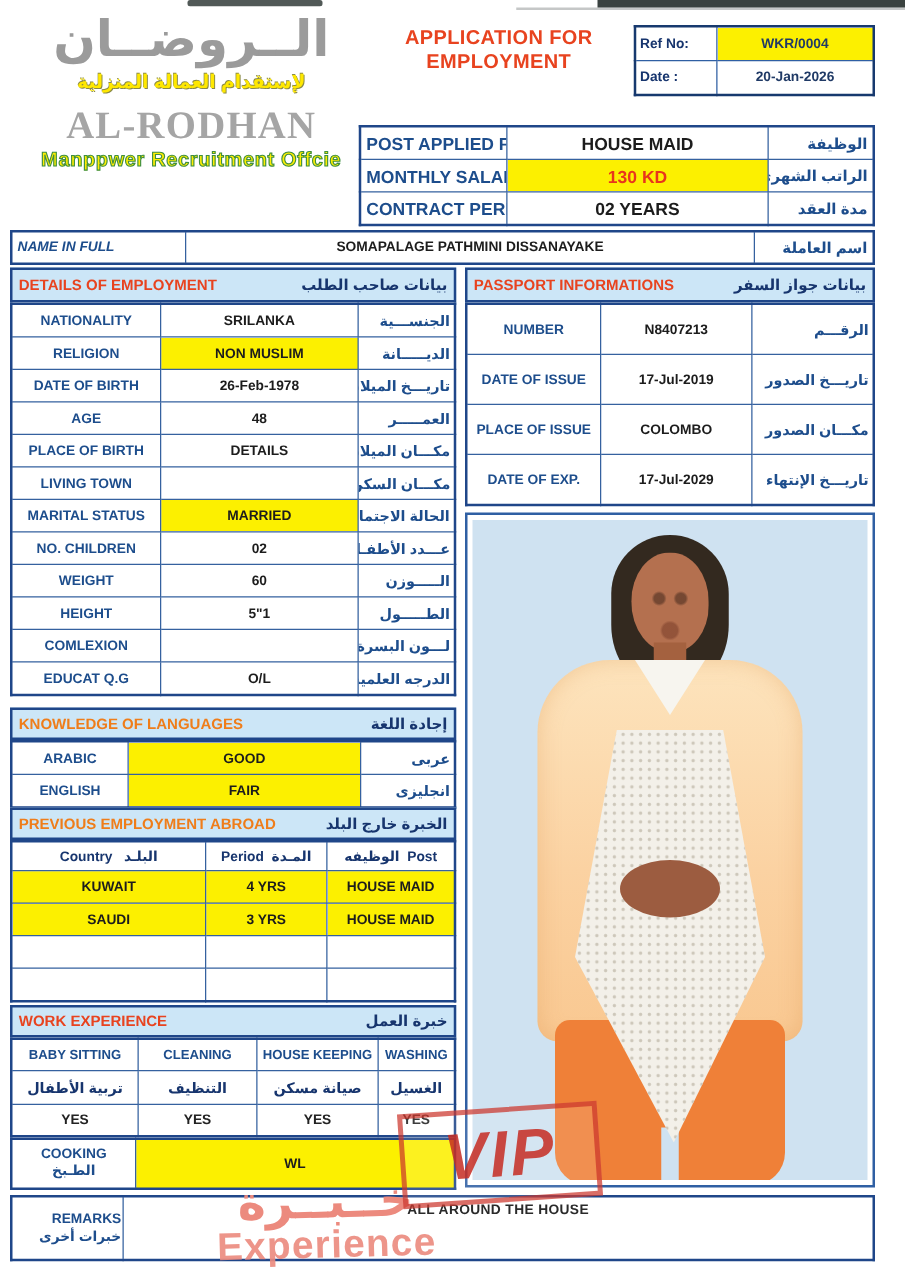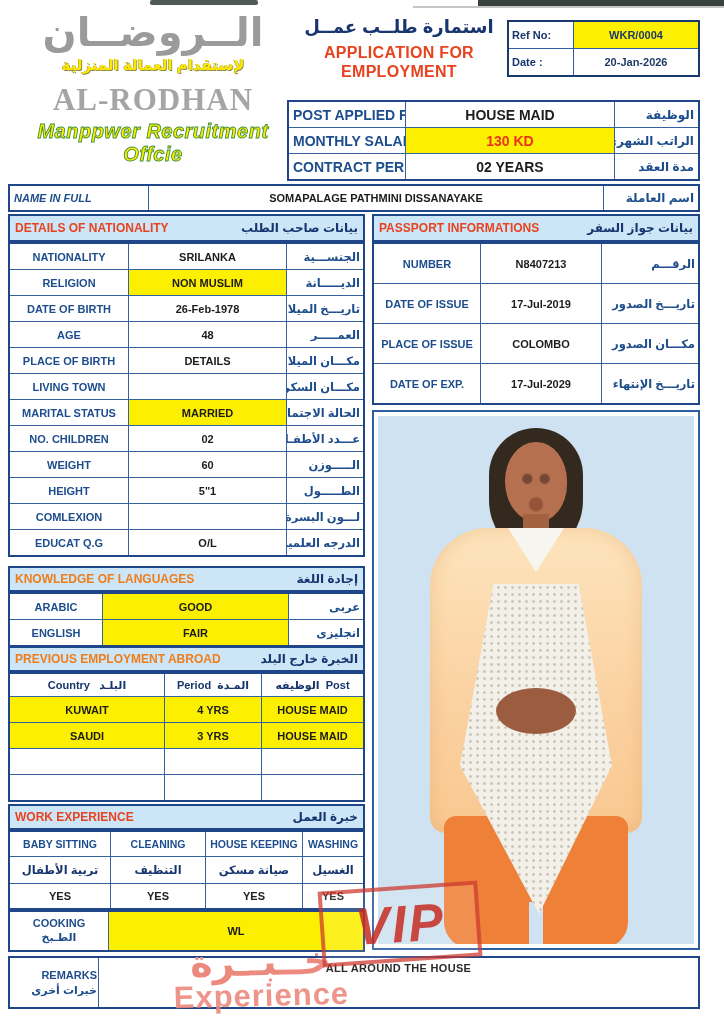--- a/index.html
+++ b/index.html
@@ -10,21 +10,21 @@
   .smudge{position:absolute;background:#17211f;}
   .smudge.s1{left:150px;top:0;width:108px;height:5px;opacity:.75;border-radius:2px;}
   .smudge.s2{left:478px;top:0;width:246px;height:6px;opacity:.85;}
   .smudge.s3{left:413px;top:6px;width:311px;height:2px;opacity:.25;}
 
   
   .logo{position:absolute;left:14px;top:10px;width:278px;text-align:center;}
   .logo .ar-main{font-size:40px;line-height:1.1;font-weight:bold;color:#9b9b9b;direction:rtl;letter-spacing:-1px;}
   .logo .ar-sub{font-size:15px;font-weight:bold;color:#ffe800;text-shadow:0.8px 0.8px 0 #8a8a46,-0.5px -0.5px 0 #8a8a46;direction:rtl;margin-top:2px;}
   .logo .en-main{font-family:"Liberation Serif","DejaVu Serif",serif;font-size:31px;font-weight:bold;color:#a5a5a5;letter-spacing:1px;margin-top:8px;}
-  .logo .en-sub{font-size:20px;font-weight:bold;color:#ffee00;-webkit-text-stroke:0.9px #3f8f3f;letter-spacing:0.5px;margin-top:2px;font-style:italic;}
+  .logo .en-sub{font-size:16px;font-weight:bold;color:#ffee00;-webkit-text-stroke:0.9px #3f8f3f;letter-spacing:0.5px;margin-top:2px;}
 
   .title-block{position:absolute;left:295px;top:16px;width:208px;text-align:center;}
   .title-block .t-ar{font-size:18px;font-weight:bold;color:#17356e;direction:rtl;}
   .title-block .t-en{font-size:16px;font-weight:bold;color:#e8431f;margin-top:6px;letter-spacing:0.3px;}
 
   table{border-collapse:collapse;table-layout:fixed;}
   td{overflow:hidden;white-space:nowrap;}
 
   .ref-table{position:absolute;left:507px;top:20px;width:193px;border:2px solid #17396e;}
   .ref-table td{border:1px solid #2f5fa3;height:26px;font-size:11px;font-weight:bold;padding:0 3px;}
@@ -139,21 +139,20 @@
   <div class="smudge s3"></div>
 
   <div class="logo">
     <div class="ar-main">الــروضــان</div>
     <div class="ar-sub">لإستقدام العمالة المنزلية</div>
     <div class="en-main">AL-RODHAN</div>
     <div class="en-sub">Manppwer Recruitment Offcie</div>
   </div>
 
   <div class="title-block">
-    <div class="t-ar">استمارة طلــب عمــل</div>
     <div class="t-en">APPLICATION FOR</div>
     <div class="t-en" style="margin-top:1px;">EMPLOYMENT</div>
   </div>
 
   <table class="ref-table">
     <tbody>
         <tr>
       <td class="k">Ref No:</td>
       <td class="v yellow">WKR/0004</td>
     </tr>
@@ -190,21 +189,21 @@
       <td class="k">NAME IN FULL</td>
       <td class="v">SOMAPALAGE PATHMINI  DISSANAYAKE</td>
       <td class="a">اسم العاملة</td>
     </tr>
   </tbody>
     </table>
 
   <div class="left-col">
 
     <div class="sec-head abs" style="top:0;height:28px;">
-      <span class="en">DETAILS OF NATIONALITY</span>
+      <span class="en">DETAILS OF EMPLOYMENT</span>
       <span class="ar">بيانات صاحب الطلب</span>
     </div>
 
     <table class="grid-table tbl-details abs" style="top:28px;">
       <tbody>
           <tr>
         <td class="k">NATIONALITY</td>
         <td class="v">SRILANKA</td>
         <td class="a">الجنســـية</td>
       </tr>

